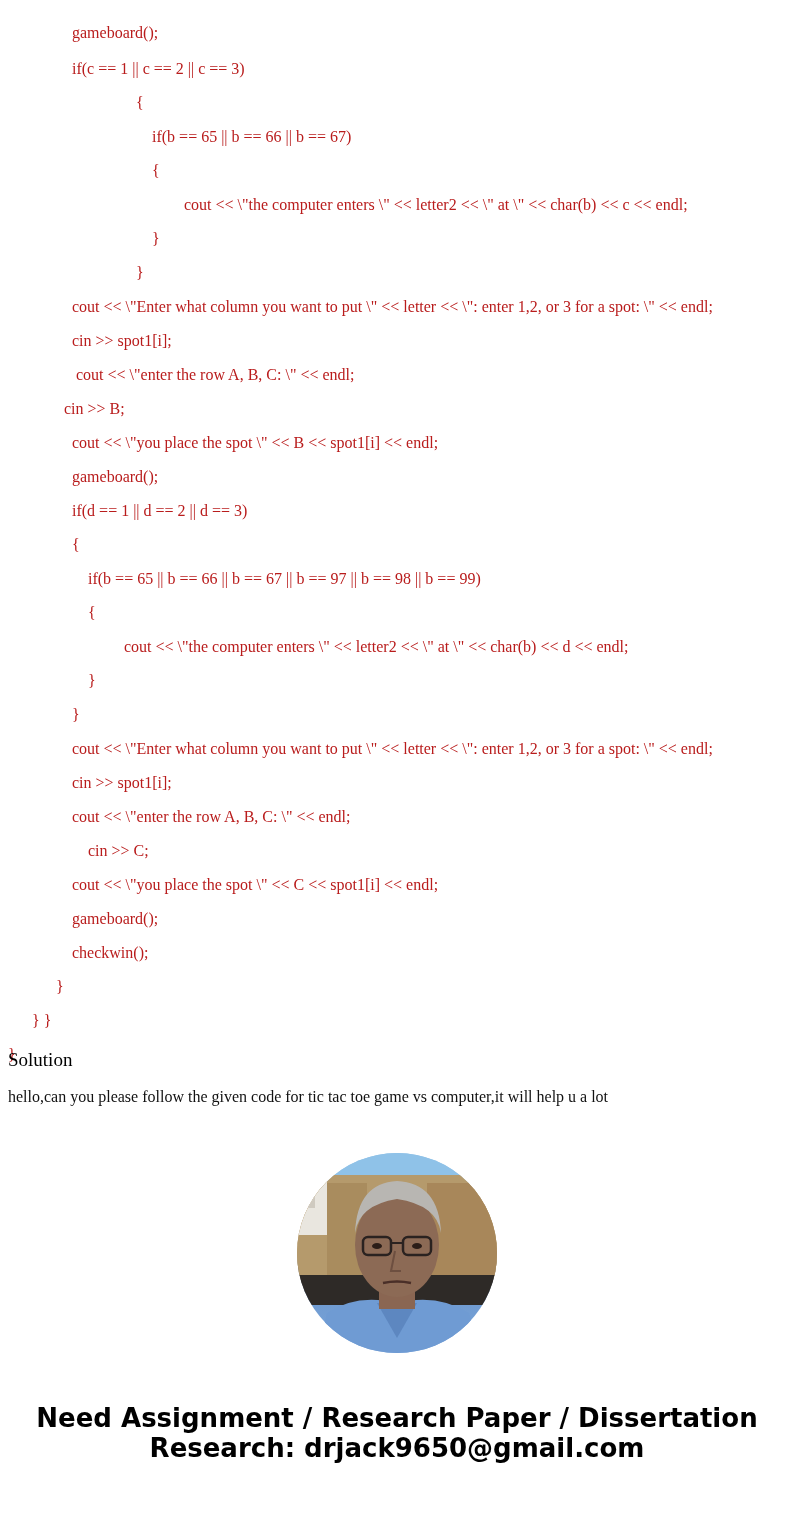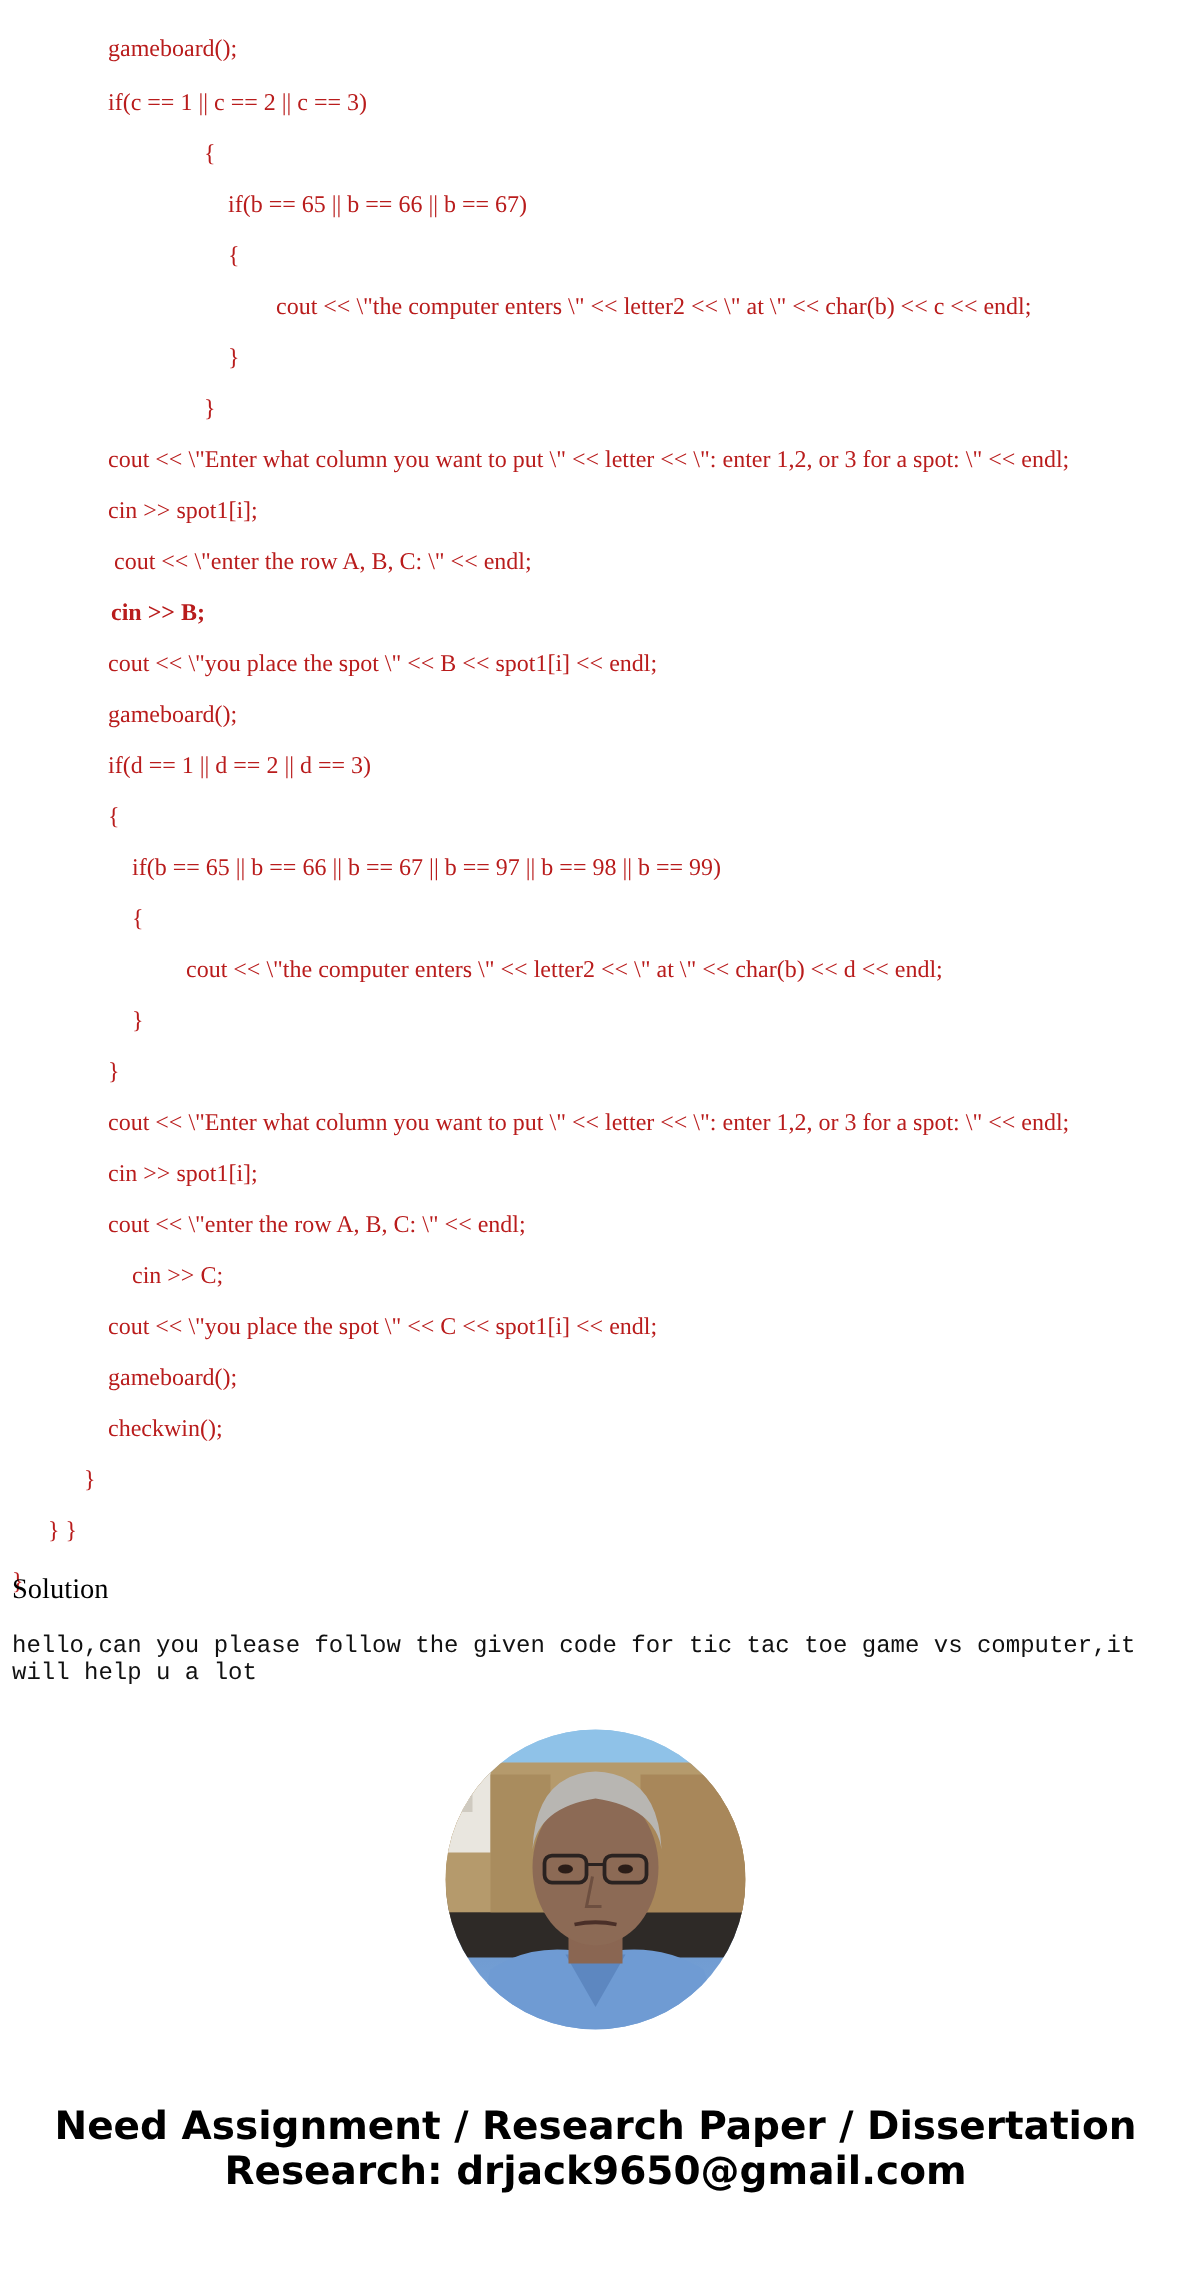--- a/index.html
+++ b/index.html
@@ -33,21 +33,20 @@
       margin: 0;
     }
     .answer-text {
       position: absolute;
       left: 8px;
       top: 1088px;
       font-size: 16px;
       line-height: 18px;
       margin: 0;
       color: #111;
-      font-family: Liberation Mono, monospace;
     }
     .avatar {
       position: absolute;
       left: 297px;
       top: 1153px;
       width: 200px;
       height: 200px;
       border-radius: 50%;
       overflow: hidden;
       background: linear-gradient(180deg, #8fc0e6 0%, #9ec8e8 10%, #a6906a 20%, #b99c6e 50%, #3a3530 62%, #6f9ad0 72%, #7aa6db 100%);
@@ -75,21 +74,21 @@
     <div class="code-line" style="left: 72px; top: 26px;">if(c == 1 || c == 2 || c == 3)</div>
     <div class="code-line" style="left: 136px; top: 60px;">{</div>
     <div class="code-line" style="left: 152px; top: 94px;">if(b == 65 || b == 66 || b == 67)</div>
     <div class="code-line" style="left: 152px; top: 128px;">{</div>
     <div class="code-line" style="left: 184px; top: 162px;">cout &lt;&lt; \"the computer enters \" &lt;&lt; letter2 &lt;&lt; \" at \" &lt;&lt; char(b) &lt;&lt; c &lt;&lt; endl;</div>
     <div class="code-line" style="left: 152px; top: 196px;">}</div>
     <div class="code-line" style="left: 136px; top: 230px;">}</div>
     <div class="code-line" style="left: 72px; top: 264px;">cout &lt;&lt; \"Enter what column you want to put \" &lt;&lt; letter &lt;&lt; \": enter 1,2, or 3 for a spot: \" &lt;&lt; endl;</div>
     <div class="code-line" style="left: 72px; top: 298px;">cin &gt;&gt; spot1[i];</div>
     <div class="code-line" style="left: 76px; top: 332px;">cout &lt;&lt; \"enter the row A, B, C: \" &lt;&lt; endl;</div>
-    <div class="code-line" style="left: 74px; top: 366px; font-weight: bold;">cin &gt;&gt; B;</div>
+    <div class="code-line" style="left: 64px; top: 366px;">cin &gt;&gt; B;</div>
     <div class="code-line" style="left: 72px; top: 400px;">cout &lt;&lt; \"you place the spot \" &lt;&lt; B &lt;&lt; spot1[i] &lt;&lt; endl;</div>
     <div class="code-line" style="left: 72px; top: 434px;">gameboard();</div>
     <div class="code-line" style="left: 72px; top: 468px;">if(d == 1 || d == 2 || d == 3)</div>
     <div class="code-line" style="left: 72px; top: 502px;">{</div>
     <div class="code-line" style="left: 88px; top: 536px;">if(b == 65 || b == 66 || b == 67 || b == 97 || b == 98 || b == 99)</div>
     <div class="code-line" style="left: 88px; top: 570px;">{</div>
     <div class="code-line" style="left: 124px; top: 604px;">cout &lt;&lt; \"the computer enters \" &lt;&lt; letter2 &lt;&lt; \" at \" &lt;&lt; char(b) &lt;&lt; d &lt;&lt; endl;</div>
     <div class="code-line" style="left: 88px; top: 638px;">}</div>
     <div class="code-line" style="left: 72px; top: 672px;">}</div>
     <div class="code-line" style="left: 72px; top: 706px;">cout &lt;&lt; \"Enter what column you want to put \" &lt;&lt; letter &lt;&lt; \": enter 1,2, or 3 for a spot: \" &lt;&lt; endl;</div>

